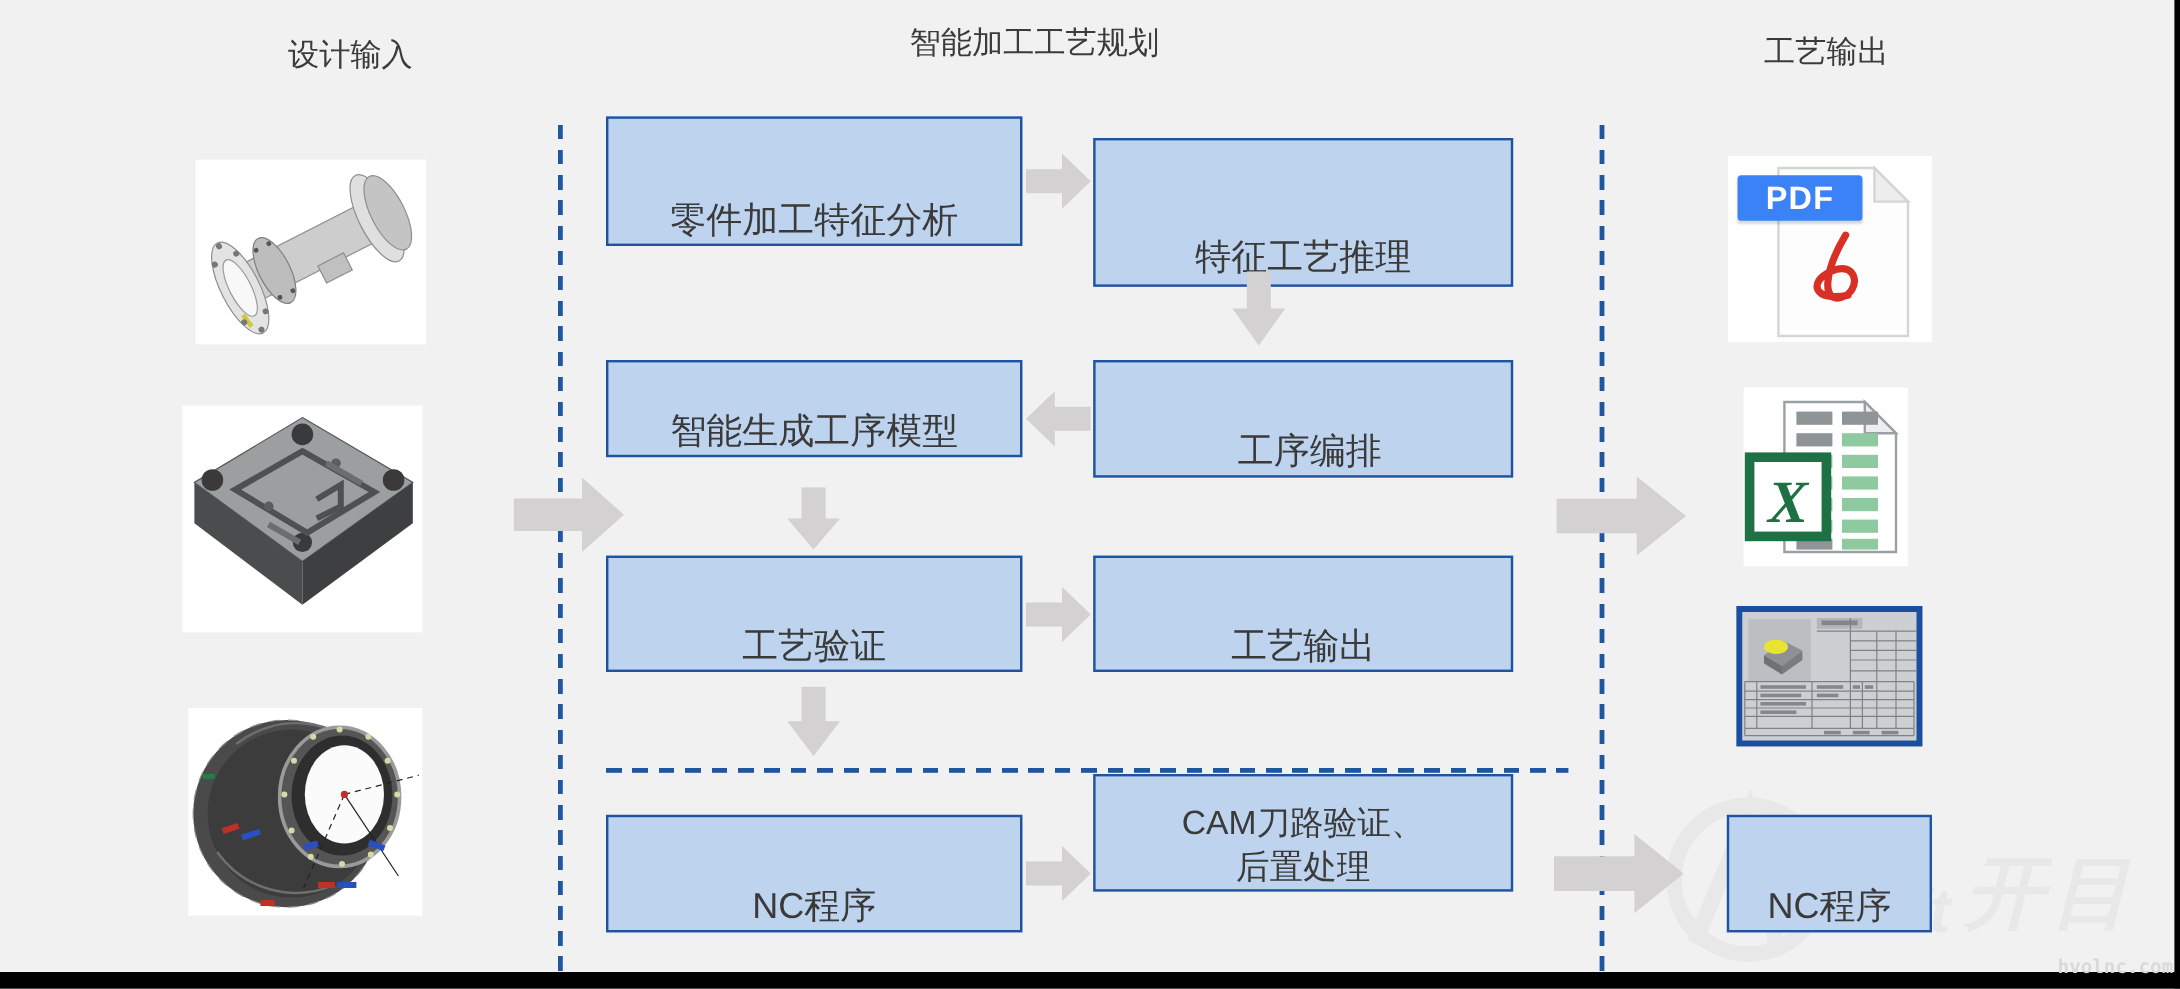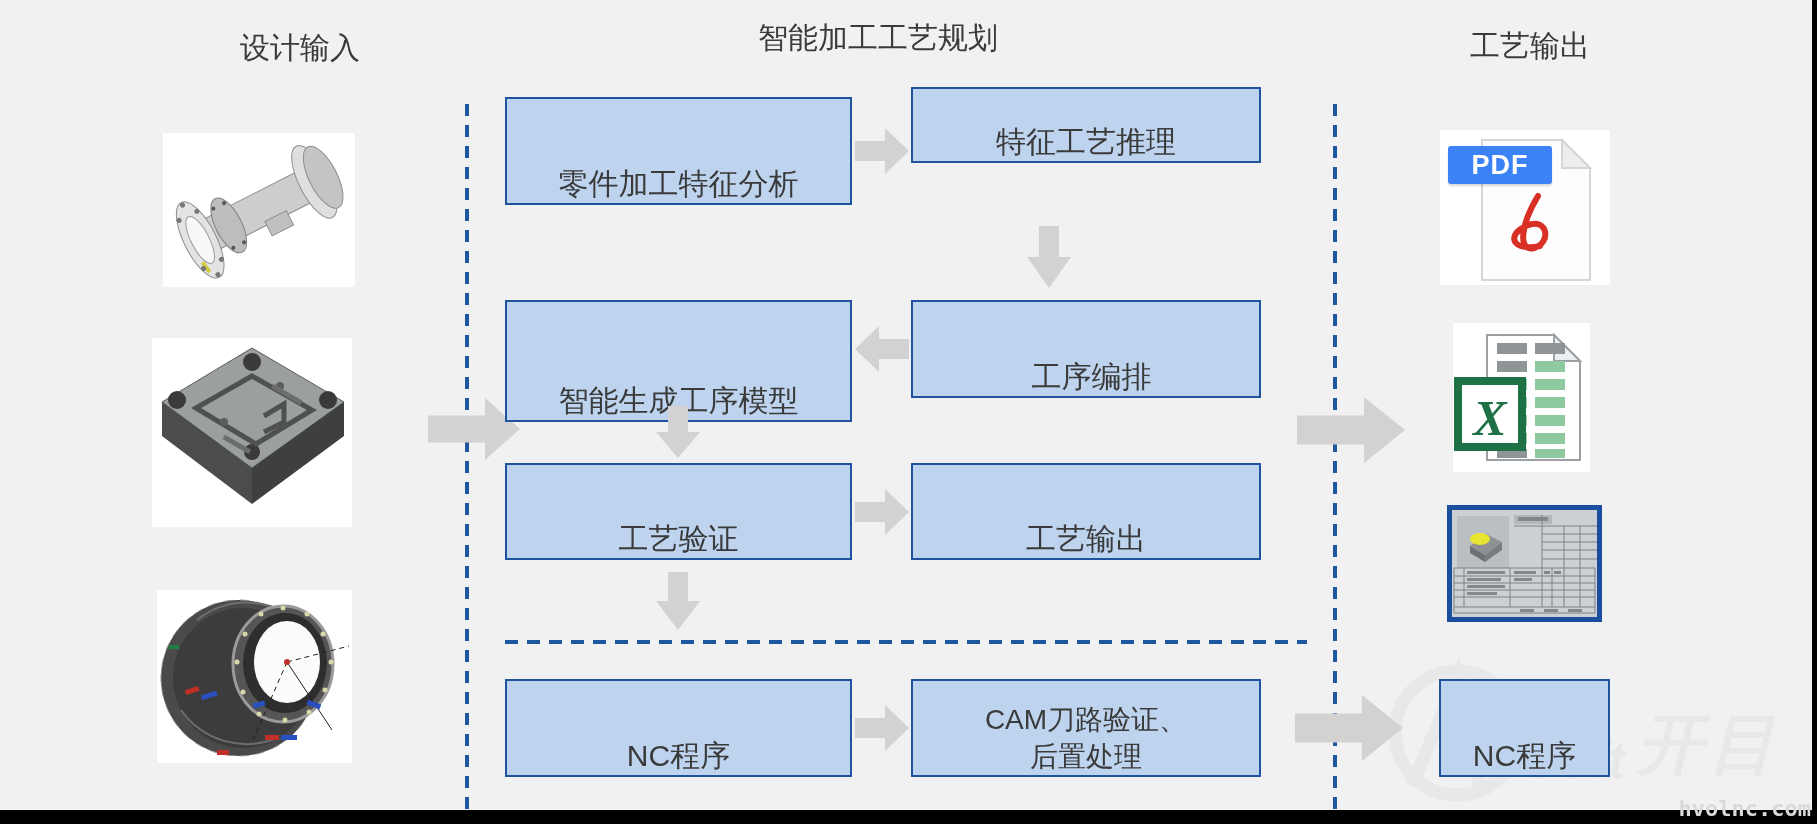--- a/index.html
+++ b/index.html
@@ -1,37 +1,37 @@
 <!DOCTYPE html>
 <html><head>
 <meta charset="utf-8">
 <style>
   html,body{margin:0;padding:0;background:#000;}
   .stage{position:relative;width:1817px;height:824px;background:#F1F1F1;overflow:hidden;
          font-family:"Liberation Sans",sans-serif;color:#3B3B3B;}
-  .col-title{position:absolute;font-size:30px;color:#3B3B3B;white-space:nowrap;z-index:2;}
+  .col-title{position:absolute;font-size:26px;color:#3B3B3B;white-space:nowrap;z-index:2;}
   .img-card{position:absolute;background:#ffffff;z-index:2;}
   .flow-box{position:absolute;background:#BDD3EE;border:2px solid #1F53A0;box-sizing:border-box;
             display:flex;flex-direction:column;align-items:center;justify-content:flex-end;
             font-size:30px;color:#3A3A3A;text-align:center;z-index:2;line-height:1.3;}
   .vdash{position:absolute;width:4px;z-index:1;
          background:repeating-linear-gradient(to bottom,#1E56A0 0 12px,transparent 12px 21px);}
   .hdash{position:absolute;height:4px;z-index:1;
          background:repeating-linear-gradient(to right,#1E56A0 0 13px,transparent 13px 22px);}
   .arrow{position:absolute;z-index:2;}
   .arrow polygon{fill:#D3D1D1;}
   .watermark{position:absolute;left:1524px;top:700px;z-index:1;color:#E8E8E8;
              display:flex;align-items:flex-end;gap:12px;font-style:italic;white-space:nowrap;}
   .wm-soft{font-size:52px;font-weight:bold;}
   .wm-kaimu{font-size:66px;font-weight:bold;letter-spacing:6px;}
   .wm-swoosh{position:absolute;left:1382px;top:658px;z-index:1;}
   .bottom-bar{position:absolute;left:0;top:810px;width:1817px;height:14px;background:#000;z-index:5;}
   .right-edge{position:absolute;left:1812px;top:0;width:5px;height:824px;background:#000;z-index:5;}
   .site-text{position:absolute;right:6px;top:796px;z-index:6;color:#D9D9D9;
-             font-family:"DejaVu Sans Mono",monospace;font-size:22px;font-weight:bold;}
+             font-family:"DejaVu Sans Mono",monospace;font-size:16px;font-weight:bold;}
   .pdf-banner{position:absolute;left:8px;top:16px;width:104px;height:38px;background:#3b82f6;
               border-radius:3px;display:flex;align-items:center;justify-content:center;
               color:#fff;font-weight:bold;font-size:27px;letter-spacing:1px;
               box-shadow:0 2px 2px rgba(0,0,0,.15);}
 </style>
 </head>
 <body>
 
 <div class="stage">
 
@@ -141,39 +141,39 @@
   <svg class="arrow" style="left:1297px;top:397px;" width="108" height="66" viewBox="0 0 100 64" preserveAspectRatio="none">
     <polygon points="0,18 62,18 62,0 100,32 62,64 62,46 0,46"></polygon>
   </svg>
   <svg class="arrow" style="left:1295px;top:695px;" width="108" height="66" viewBox="0 0 100 64" preserveAspectRatio="none">
     <polygon points="0,18 62,18 62,0 100,32 62,64 62,46 0,46"></polygon>
   </svg>
 
   <div class="flow-box" style="left:505px;top:97px;width:347px;height:108px;">
     <span>零件加工特征分析</span>
   </div>
-  <div class="flow-box" style="left:911px;top:87px;width:350px;height:76px;">
+  <div class="flow-box" style="left:911px;top:115px;width:350px;height:124px;font-family:Liberation Mono, monospace;">
     <span>特征工艺推理</span>
   </div>
-  <div class="flow-box" style="left:505px;top:300px;width:347px;height:122px;">
+  <div class="flow-box" style="left:505px;top:300px;width:347px;height:81px;">
     <span>智能生成工序模型</span>
   </div>
   <div class="flow-box" style="left:911px;top:300px;width:350px;height:98px;padding-left:11px;">
     <span>工序编排</span>
   </div>
   <div class="flow-box" style="left:505px;top:463px;width:347px;height:97px;">
     <span>工艺验证</span>
   </div>
   <div class="flow-box" style="left:911px;top:463px;width:350px;height:97px;">
     <span>工艺输出</span>
   </div>
   <div class="flow-box" style="left:505px;top:679px;width:347px;height:98px;">
     <span>NC程序</span>
   </div>
-  <div class="flow-box" style="left:911px;top:679px;width:350px;height:98px;font-size:28px;">
+  <div class="flow-box" style="left:911px;top:645px;width:350px;height:98px;font-size:28px;">
     <span>CAM刀路验证、</span>
     <span>后置处理</span>
   </div>
 
   <svg class="arrow" style="left:855px;top:128px;" width="54" height="46" viewBox="0 0 54 46">
     <polygon points="0,13 30,13 30,0 54,23 30,46 30,33 0,33"></polygon>
   </svg>
   <svg class="arrow" style="left:855px;top:326px;" width="54" height="46" viewBox="0 0 54 46">
     <polygon points="54,13 24,13 24,0 0,23 24,46 24,33 54,33"></polygon>
   </svg>

